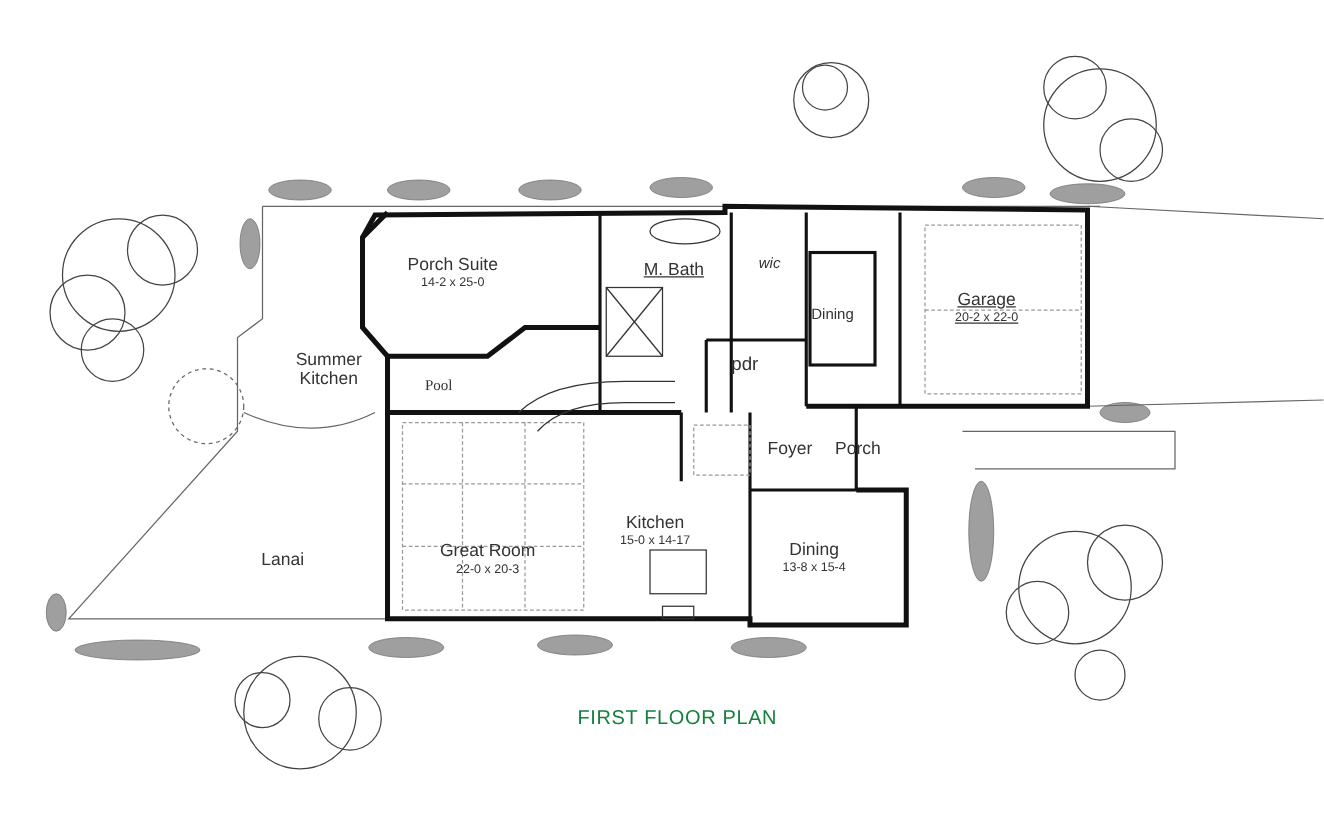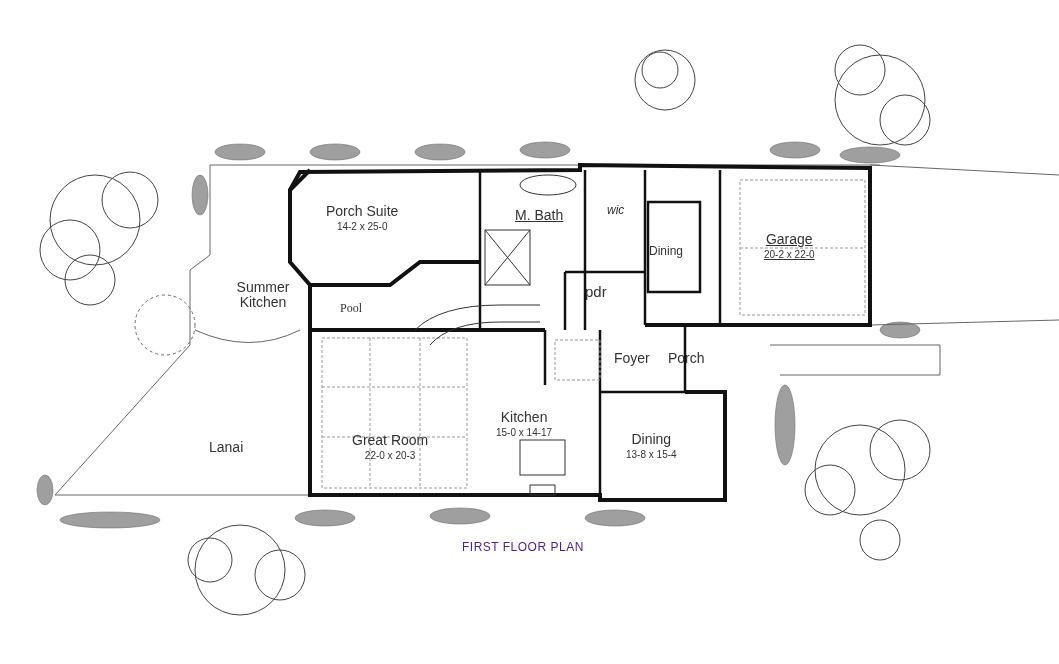--- a/index.html
+++ b/index.html
@@ -1,20 +1,20 @@
 <!DOCTYPE html>
 <html><head>
 <meta charset="utf-8">
 <style>
   html,body{margin:0;padding:0;background:#fff;}
   body{width:1059px;height:664px;position:relative;overflow:hidden;font-family:"Liberation Sans",sans-serif;color:#222;}
   svg#plan{position:absolute;left:0;top:0;}
   .lbl{position:absolute;text-align:center;font-size:14px;line-height:15px;color:#333;white-space:nowrap;}
   .lbl .dim{display:block;font-size:10px;}
-  .title{position:absolute;left:462px;top:540px;font-size:12px;letter-spacing:0.5px;color:#4c1d95;}
+  .title{position:absolute;left:462px;top:566px;font-size:16px;letter-spacing:0.5px;color:#15803d;}
 </style>
 </head>
 <body>
 
 <svg id="plan" width="1059" height="664" viewBox="0 0 1059 664">
 
   <g fill="none" stroke="#444" stroke-width="1">
     <circle cx="95" cy="220" r="45"></circle>
       <circle cx="70" cy="250" r="30"></circle>
       <circle cx="130" cy="200" r="28"></circle>

